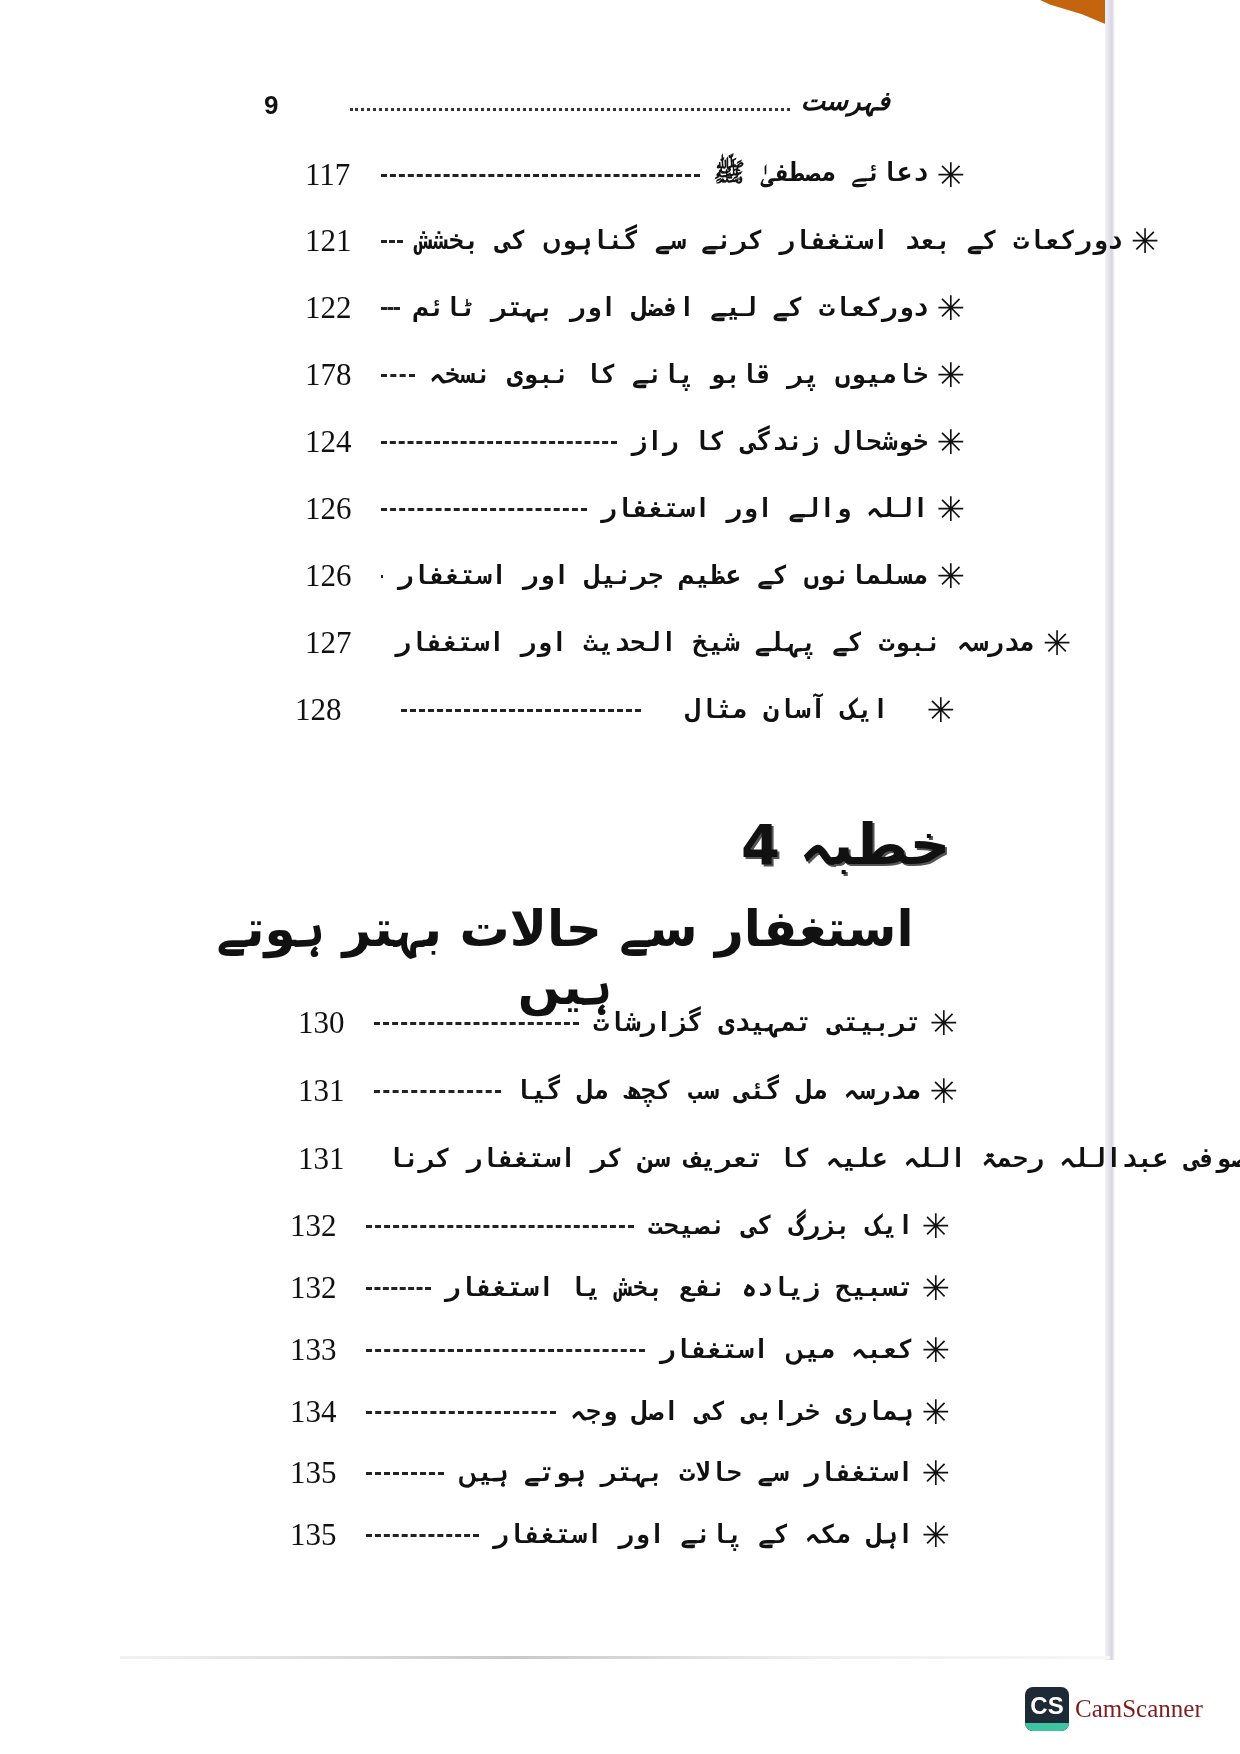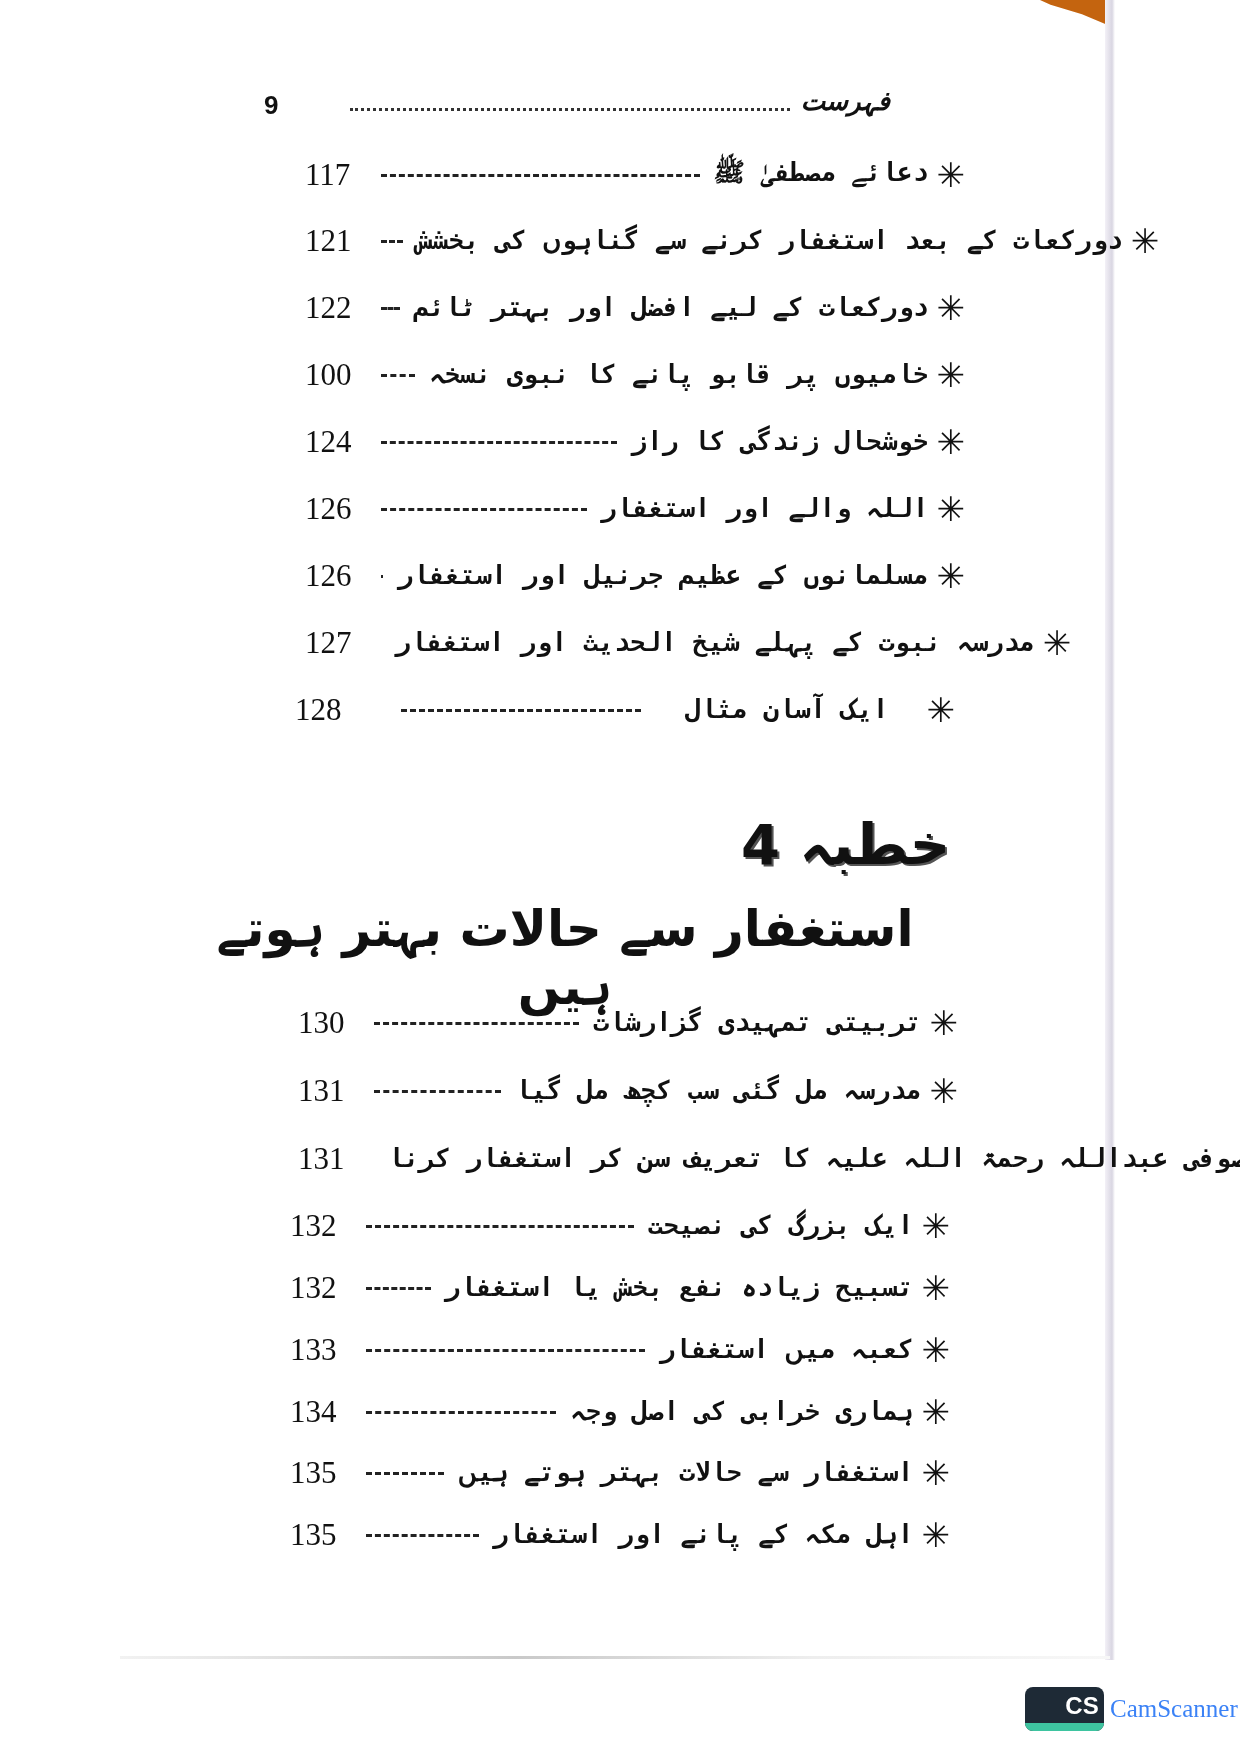--- a/index.html
+++ b/index.html
@@ -142,36 +142,35 @@
       border-radius: 8px;
       background: #1e2a36;
       position: relative;
       overflow: hidden;
       color: #fff;
       font-family: "Liberation Sans", sans-serif;
       font-weight: bold;
       font-size: 24px;
       line-height: 38px;
       text-align: center;
-      padding-left: 35px;
     }
     .cs-logo::after {
       content: "";
       position: absolute;
       left: 0;
       bottom: 0;
       width: 100%;
       height: 8px;
       background: #3ec4a0;
     }
     .cs-text {
       font-family: "Liberation Serif", serif;
       font-size: 25px;
       margin-left: 6px;
-      color: #3b82f6;
+      color: #7f1d1d;
     }
   </style>
 </head>
 <body>
 
 <div class="corner-fold"></div>
 <div class="page-edge"></div>
 <div class="bottom-edge"></div>
 
 <div class="header">
@@ -192,21 +191,21 @@
   <span class="toc-title">دورکعات کے بعد استغفار کرنے سے گناہوں کی بخشش</span>
   <span class="toc-star">✳</span>
 </div>
 <div class="toc-row" style="left:305px; top:285px; width:660px;">
   <span class="toc-num">122</span>
   <span class="toc-dash"></span>
   <span class="toc-title">دورکعات کے لیے افضل اور بہتر ٹائم</span>
   <span class="toc-star">✳</span>
 </div>
 <div class="toc-row" style="left:305px; top:352px; width:660px;">
-  <span class="toc-num">100</span>
+  <span class="toc-num">178</span>
   <span class="toc-dash"></span>
   <span class="toc-title">خامیوں پر قابو پانے کا نبوی نسخہ</span>
   <span class="toc-star">✳</span>
 </div>
 <div class="toc-row" style="left:305px; top:419px; width:660px;">
   <span class="toc-num">124</span>
   <span class="toc-dash"></span>
   <span class="toc-title">خوشحال زندگی کا راز</span>
   <span class="toc-star">✳</span>
 </div>

